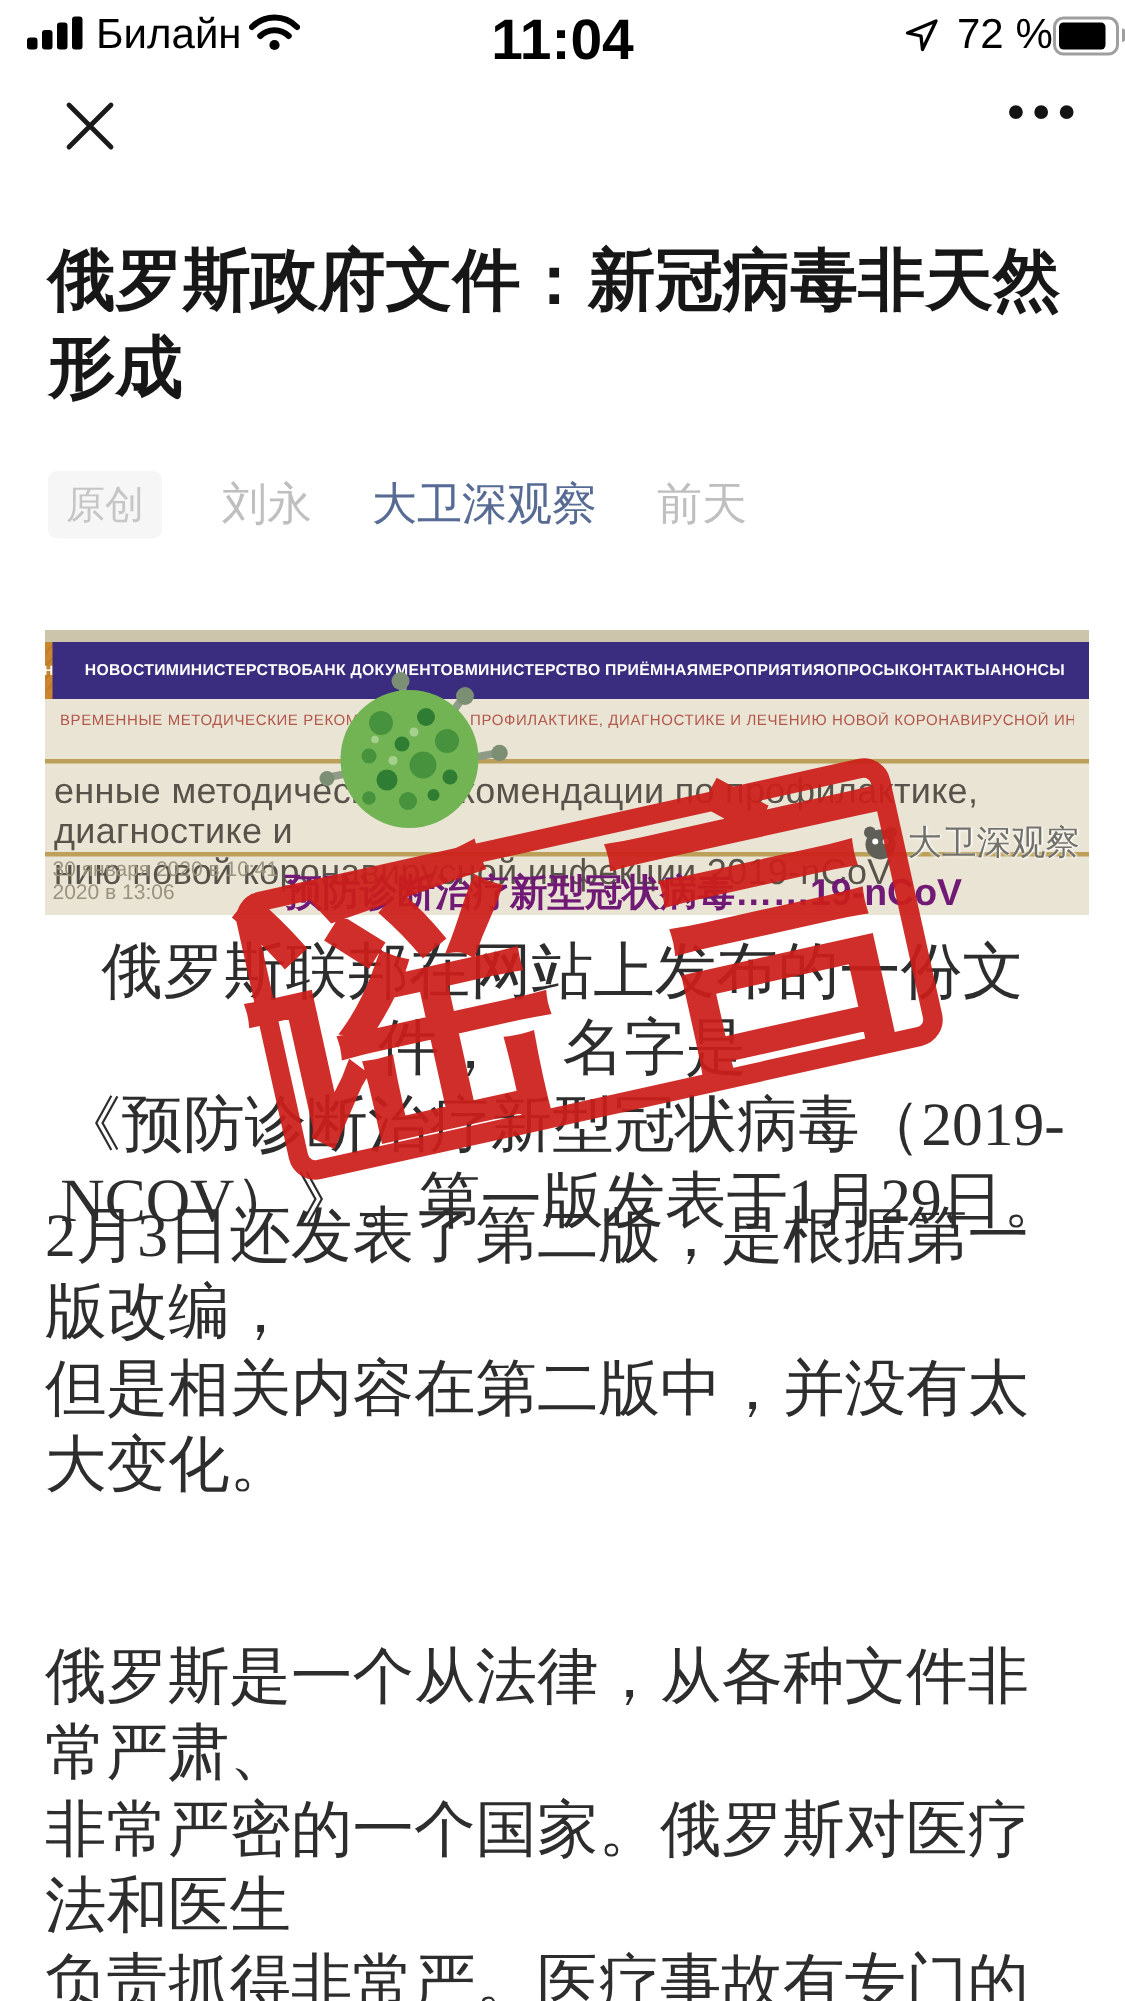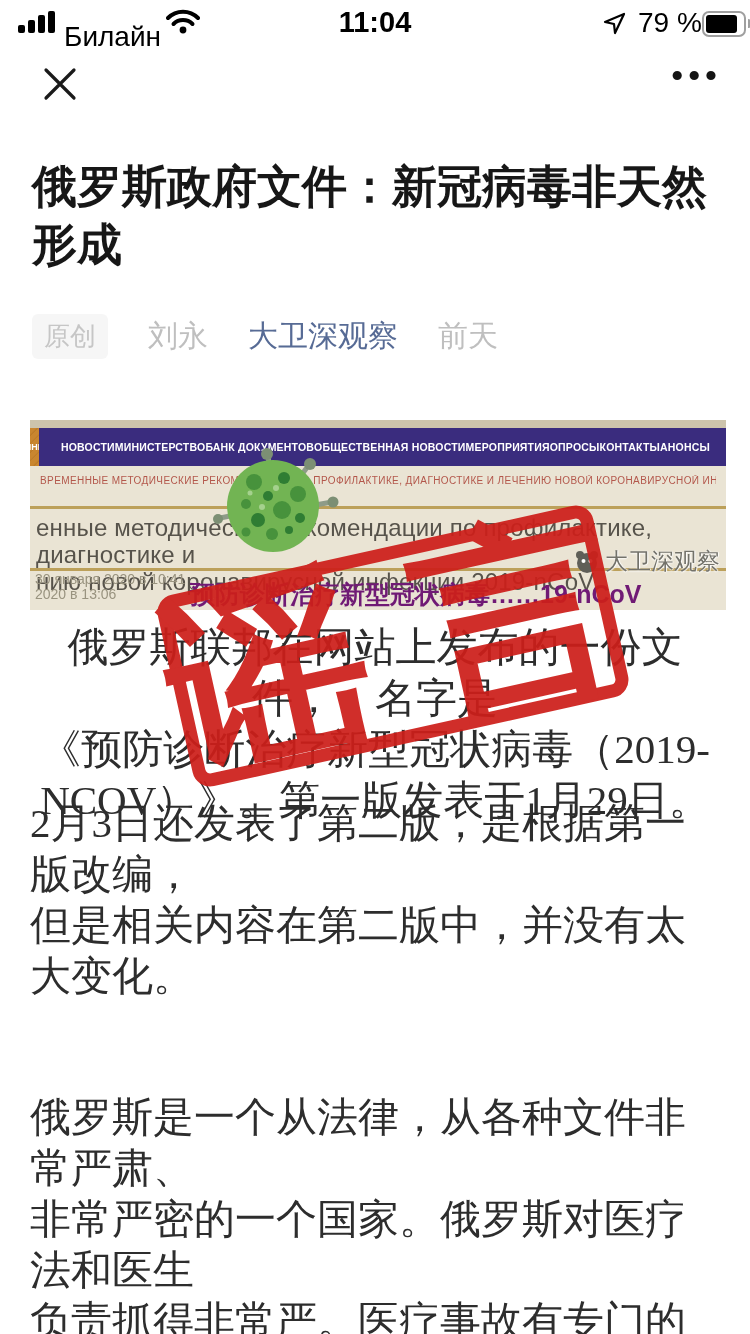--- a/index.html
+++ b/index.html
@@ -5,23 +5,23 @@
   html,body{margin:0;padding:0;background:#fff;}
   .page{position:relative;width:750px;height:1334px;overflow:hidden;background:#fff;
         font-family:"Liberation Sans",sans-serif;color:#222;}
 
   
   .statusbar{position:absolute;left:0;top:0;width:750px;height:44px;}
   .sig{position:absolute;left:18px;top:11px;display:flex;align-items:flex-end;gap:3px;height:22px;}
   .sig i{display:block;width:7px;background:#000;border-radius:2px;}
   .sig i:nth-child(1){height:8px}.sig i:nth-child(2){height:13px}
   .sig i:nth-child(3){height:18px}.sig i:nth-child(4){height:22px}
-  .carrier{position:absolute;left:64px;top:7px;font-size:28px;color:#000;margin-top:14px;}
+  .carrier{position:absolute;left:64px;top:7px;font-size:28px;color:#000;}
   .wifi{position:absolute;left:166px;top:9px;}
-  .sbtime{position:absolute;left:0;right:0;top:6px;text-align:center;font-size:29px;font-weight:bold;color:#000;}
+  .sbtime{position:absolute;left:0;right:0;top:6px;text-align:center;font-size:38px;font-weight:bold;color:#000;}
   .loc{position:absolute;left:602px;top:10px;}
   .batt-pct{position:absolute;left:638px;top:7px;font-size:28px;color:#000;}
   .batt{position:absolute;left:702px;top:11px;width:40px;height:22px;border:2.5px solid #9f9f9f;border-radius:7px;}
   .batt .fill{position:absolute;left:2px;top:2px;bottom:2px;width:31px;background:#000;border-radius:3px;}
   .batt .nub{position:absolute;right:-7px;top:6px;width:3px;height:9px;background:#9f9f9f;border-radius:0 3px 3px 0;}
 
   
   .toolbar{position:absolute;left:0;top:44px;width:750px;height:80px;}
   .closebtn{position:absolute;left:40px;top:20px;width:40px;height:40px;cursor:pointer;}
   .morebtn{position:absolute;right:28px;top:12px;font-size:34px;letter-spacing:5px;color:#141414;cursor:pointer;}
@@ -89,21 +89,21 @@
         <path d="M7.5 15 A13.5 13.5 0 0 1 26.5 15" fill="none" stroke="#000" stroke-width="4" stroke-linecap="round"></path>
         <circle cx="17" cy="21" r="3.4" fill="#000"></circle>
       </svg>
     </div>
     <div class="sbtime">11:04</div>
     <div class="loc">
       <svg width="26" height="26" viewBox="0 0 26 26">
         <path d="M22 4 L13 23 L12 14 L3 12 Z" fill="none" stroke="#000" stroke-width="2.2" stroke-linejoin="round"></path>
       </svg>
     </div>
-    <div class="batt-pct">79 %</div>
+    <div class="batt-pct">72 %</div>
     <div class="batt">
         <span class="fill"></span>
         <span class="nub"></span>
       </div>
   </div>
 
   <div class="toolbar">
     <div class="closebtn">
       <svg width="40" height="40" viewBox="0 0 40 40">
         <path d="M6 6 L34 34 M34 6 L6 34" stroke="#1a1a1a" stroke-width="3.2" stroke-linecap="round"></path>
@@ -122,21 +122,21 @@
   </div>
 
   <div class="figure">
     <div class="fig-topstrip"></div>
     <div class="fig-nav">
       <div class="fig-nav-orange">ЛИНИЯ</div>
       <div class="fig-nav-items">
         <span>НОВОСТИ</span>
         <span>МИНИСТЕРСТВО</span>
         <span>БАНК ДОКУМЕНТОВ</span>
-        <span>ОБЩЕСТВЕННАЯ НОВОСТИ</span>
+        <span>МИНИСТЕРСТВО ПРИЁМНАЯ</span>
         <span>МЕРОПРИЯТИЯ</span>
         <span>ОПРОСЫ</span>
         <span>КОНТАКТЫ</span>
         <span>АНОНСЫ</span>
       </div>
     </div>
     <div class="fig-breadcrumb">ВРЕМЕННЫЕ МЕТОДИЧЕСКИЕ РЕКОМЕНДАЦИИ ПО ПРОФИЛАКТИКЕ, ДИАГНОСТИКЕ И ЛЕЧЕНИЮ НОВОЙ КОРОНАВИРУСНОЙ ИНФЕКЦИИ</div>
     <div class="goldrule gr1"></div>
     <div class="fig-heading">енные методические рекомендации по профилактике, диагностике и
 нию новой коронавирусной инфекции 2019-nCoV</div>

